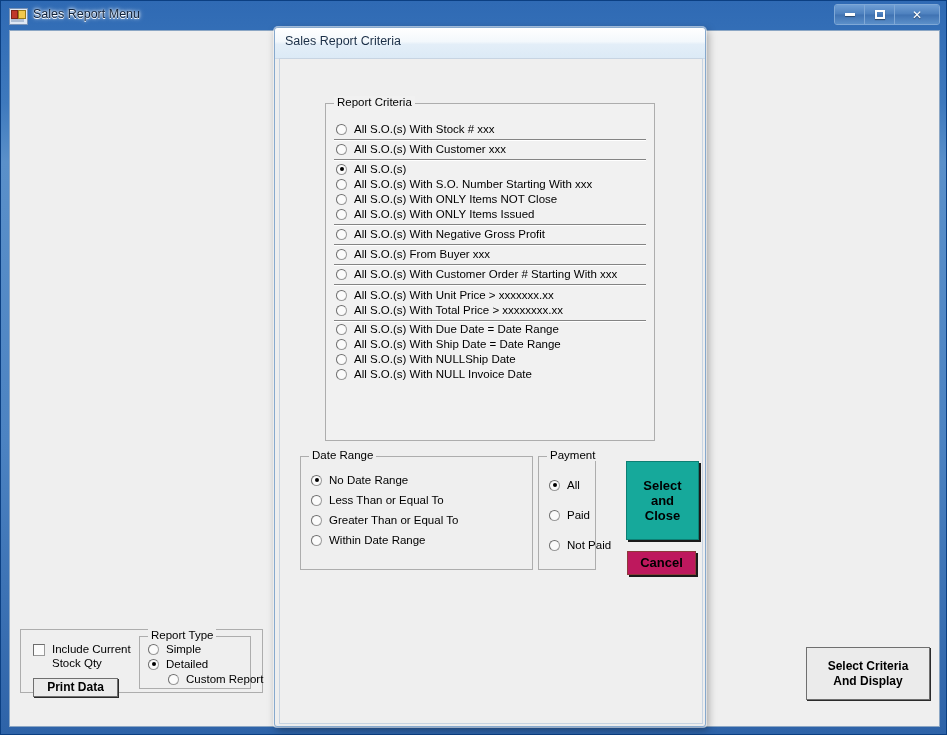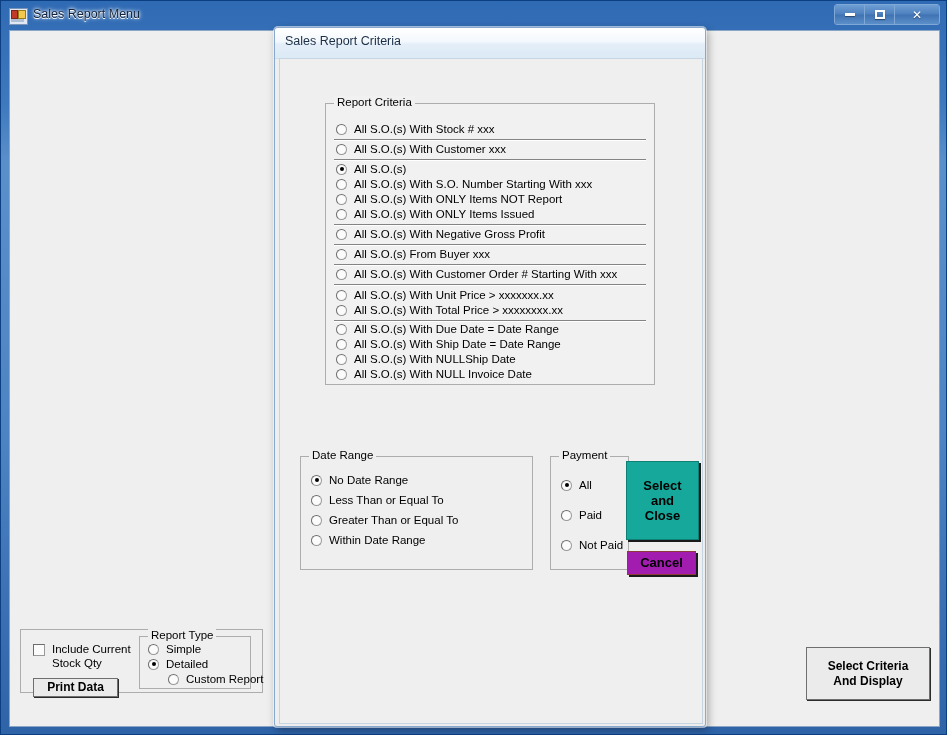--- a/index.html
+++ b/index.html
@@ -167,21 +167,21 @@
   #dialog-client {
     position: absolute; left: 4px; top: 30px;
     width: 424px; height: 666px;
     background: #efefef;
     border: 1px solid #c7d4e2;
     box-sizing: border-box;
   }
 
   
   #report-criteria-group {
-    left: 45px; top: 44px; width: 330px; height: 282px;
+    left: 45px; top: 44px; width: 330px; height: 338px;
     background: #f1f1f1;
   }
   #report-criteria-group > .legend { background: #f1f1f1; }
 </style>
 </head>
 <body>
 
 <div id="main-window">
 
   <div id="main-titlebar">
@@ -273,21 +273,21 @@
         <div class="radio-row" style="left:10px; top:59px;">
           <div class="radio checked"></div>
           <span class="radio-label">All S.O.(s)</span>
         </div>
         <div class="radio-row" style="left:10px; top:74px;">
           <div class="radio"></div>
           <span class="radio-label">All S.O.(s) With S.O. Number Starting With xxx</span>
         </div>
         <div class="radio-row" style="left:10px; top:89px;">
           <div class="radio"></div>
-          <span class="radio-label">All S.O.(s) With ONLY Items NOT Report</span>
+          <span class="radio-label">All S.O.(s) With ONLY Items NOT Close</span>
         </div>
         <div class="radio-row" style="left:10px; top:104px;">
           <div class="radio"></div>
           <span class="radio-label">All S.O.(s) With ONLY Items Issued</span>
         </div>
         <div class="etch-line" style="left:8px; top:120px; width:312px;"></div>
 
         <div class="radio-row" style="left:10px; top:124px;">
           <div class="radio"></div>
           <span class="radio-label">All S.O.(s) With Negative Gross Profit</span>
@@ -348,21 +348,21 @@
         <div class="radio-row" style="left:10px; top:57px;">
           <div class="radio"></div>
           <span class="radio-label">Greater Than or Equal To</span>
         </div>
         <div class="radio-row" style="left:10px; top:77px;">
           <div class="radio"></div>
           <span class="radio-label">Within Date Range</span>
         </div>
       </div>
 
-      <div class="vb-group" style="left:258px; top:397px; width:79px; height:114px;margin-left:12px;">
+      <div class="vb-group" style="left:258px; top:397px; width:58px; height:114px;">
         <div class="legend">Payment</div>
 
         <div class="radio-row" style="left:10px; top:22px;">
           <div class="radio checked"></div>
           <span class="radio-label">All</span>
         </div>
         <div class="radio-row" style="left:10px; top:52px;">
           <div class="radio"></div>
           <span class="radio-label">Paid</span>
         </div>
@@ -374,19 +374,19 @@
 
       <div class="vb-button" id="select-and-close-button" style="left:346px; top:402px; width:73px; height:79px; background:#16a99b;
                   border:1px solid #0d7f74; box-shadow:2px 2px 0 #1a1a1a; font-size:13px;">
         <div>
           <div>Select</div>
           <div>and</div>
           <div>Close</div>
         </div>
       </div>
 
-      <div class="vb-button" id="cancel-button" style="left:347px; top:492px; width:69px; height:24px; background:#a21caf;
+      <div class="vb-button" id="cancel-button" style="left:347px; top:492px; width:69px; height:24px; background:#be185d;
                   border:1px solid #8d3a3a; box-shadow:2px 2px 0 #1a1a1a; font-size:13px;">Cancel</div>
 
     </div>
   </div>
 
 </div>
 
 </body></html>

